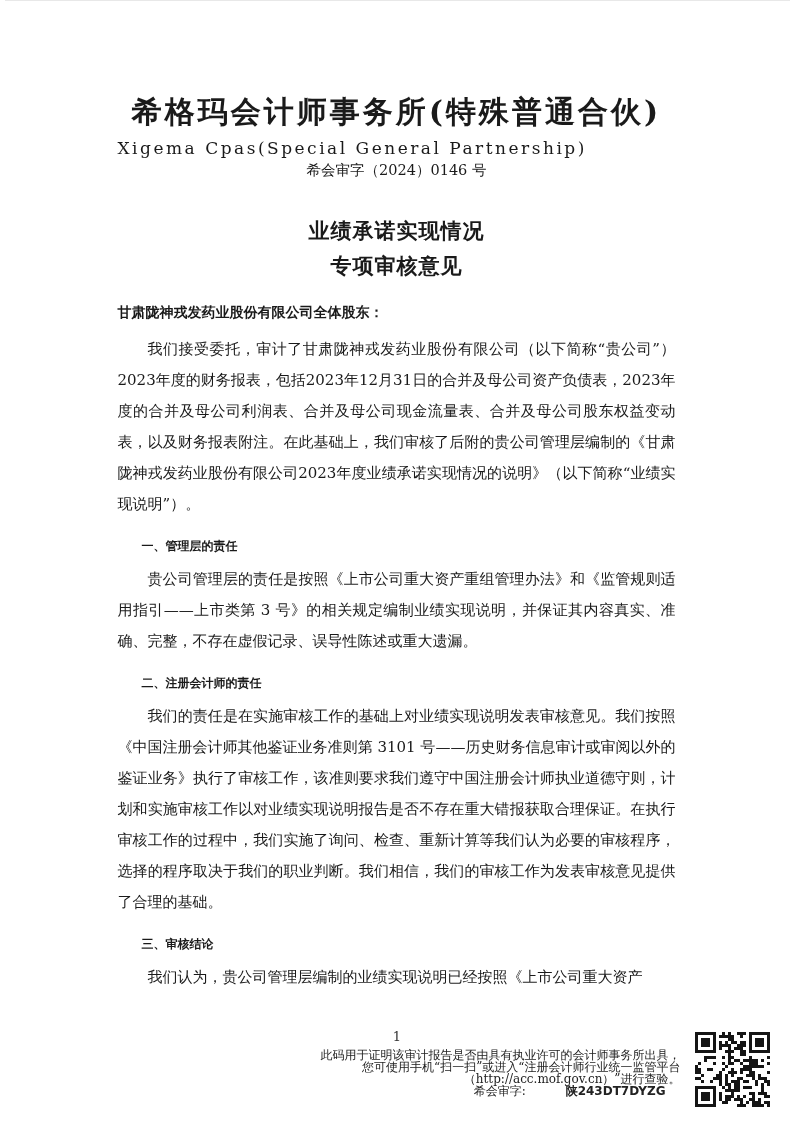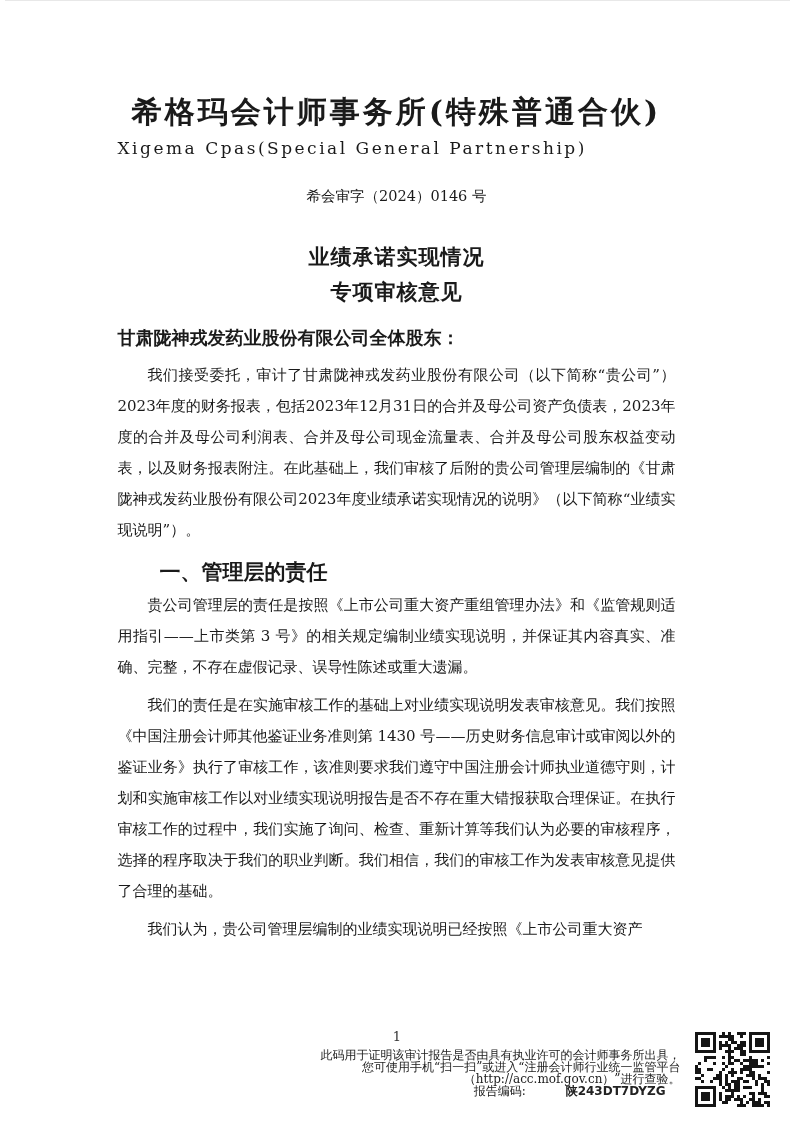--- a/index.html
+++ b/index.html
@@ -24,51 +24,50 @@
     font-family:"DejaVu Serif","Liberation Serif",serif;
   }
   .firm-name-en{
     margin-top:5px;
     text-align:left;
     font-size:17px;
     letter-spacing:2.5px;
     line-height:24px;
   }
   .doc-number{
-    margin-top:26px;
     text-align:center;
     font-size:14.5px;
     line-height:20px;
   }
   .report-title{
     margin-top:34px;
     text-align:center;
     font-size:21px;
     font-weight:bold;
     line-height:35px;
     letter-spacing:1px;
     font-family:"DejaVu Sans","Liberation Sans",sans-serif;
   }
   .salutation{
     margin-top:17px;
-    font-size:18px;
+    font-size:14px;
     font-weight:bold;
     line-height:22px;
     font-family:Liberation Sans, sans-serif;
   }
   .para{
     margin:11px 0 0 0;
     font-size:15px;
     line-height:31px;
     text-indent:2em;
     text-align:justify;
   }
   .section-heading{
     margin:15px 0 0 0;
-    font-size:21px;
+    font-size:12px;
     font-weight:bold;
     line-height:22px;
     text-indent:2em;
     font-family:"DejaVu Sans","Liberation Sans",sans-serif;
   }
   .section-body{margin-top:7px;}
   .page-number{
     position:absolute;
     left:0;right:0;
     top:1028px;
@@ -110,31 +109,33 @@
       <div>专项审核意见</div>
     </div>
 
     <div class="salutation">甘肃陇神戎发药业股份有限公司全体股东：</div>
 
     <p class="para">我们接受委托，审计了甘肃陇神戎发药业股份有限公司（以下简称“贵公司”）2023年度的财务报表，包括2023年12月31日的合并及母公司资产负债表，2023年度的合并及母公司利润表、合并及母公司现金流量表、合并及母公司股东权益变动表，以及财务报表附注。在此基础上，我们审核了后附的贵公司管理层编制的《甘肃陇神戎发药业股份有限公司2023年度业绩承诺实现情况的说明》（以下简称“业绩实现说明”）。</p>
 
     <div class="section-heading">一、管理层的责任</div>
     <p class="para section-body">贵公司管理层的责任是按照《上市公司重大资产重组管理办法》和《监管规则适用指引——上市类第 3 号》的相关规定编制业绩实现说明，并保证其内容真实、准确、完整，不存在虚假记录、误导性陈述或重大遗漏。</p>
 
-    <p class="para section-body">我们的责任是在实施审核工作的基础上对业绩实现说明发表审核意见。我们按照《中国注册会计师其他鉴证业务准则第 1430 号——历史财务信息审计或审阅以外的鉴证业务》执行了审核工作，该准则要求我们遵守中国注册会计师执业道德守则，计划和实施审核工作以对业绩实现说明报告是否不存在重大错报获取合理保证。在执行审核工作的过程中，我们实施了询问、检查、重新计算等我们认为必要的审核程序，选择的程序取决于我们的职业判断。我们相信，我们的审核工作为发表审核意见提供了合理的基础。</p>
-
+    <div class="section-heading">二、注册会计师的责任</div>
+    <p class="para section-body">我们的责任是在实施审核工作的基础上对业绩实现说明发表审核意见。我们按照《中国注册会计师其他鉴证业务准则第 3101 号——历史财务信息审计或审阅以外的鉴证业务》执行了审核工作，该准则要求我们遵守中国注册会计师执业道德守则，计划和实施审核工作以对业绩实现说明报告是否不存在重大错报获取合理保证。在执行审核工作的过程中，我们实施了询问、检查、重新计算等我们认为必要的审核程序，选择的程序取决于我们的职业判断。我们相信，我们的审核工作为发表审核意见提供了合理的基础。</p>
+
+    <div class="section-heading">三、审核结论</div>
     <p class="para section-body">我们认为，贵公司管理层编制的业绩实现说明已经按照《上市公司重大资产</p>
   </div>
 
   <div class="page-number">1</div>
 
   <div class="footer-note">
     <div>此码用于证明该审计报告是否由具有执业许可的会计师事务所出具，</div>
     <div>您可使用手机“扫一扫”或进入“注册会计师行业统一监管平台（http://acc.mof.gov.cn）”进行查验。</div>
-    <div class="code-line"><span>报告编码:</span>&nbsp;<span class="code">陕243DT7DYZG</span></div>
+    <div class="code-line"><span>希会审字:</span>&nbsp;<span class="code">陕243DT7DYZG</span></div>
   </div>
 
   <div class="qr"><svg width="75" height="75" viewBox="0 0 75 75" xmlns="http://www.w3.org/2000/svg" fill="#151515">
         <rect x="0" y="0" width="3" height="3"></rect>
         <rect x="3" y="0" width="3" height="3"></rect>
         <rect x="6" y="0" width="3" height="3"></rect>
         <rect x="9" y="0" width="3" height="3"></rect>
         <rect x="12" y="0" width="3" height="3"></rect>
         <rect x="15" y="0" width="3" height="3"></rect>
         <rect x="18" y="0" width="3" height="3"></rect>

